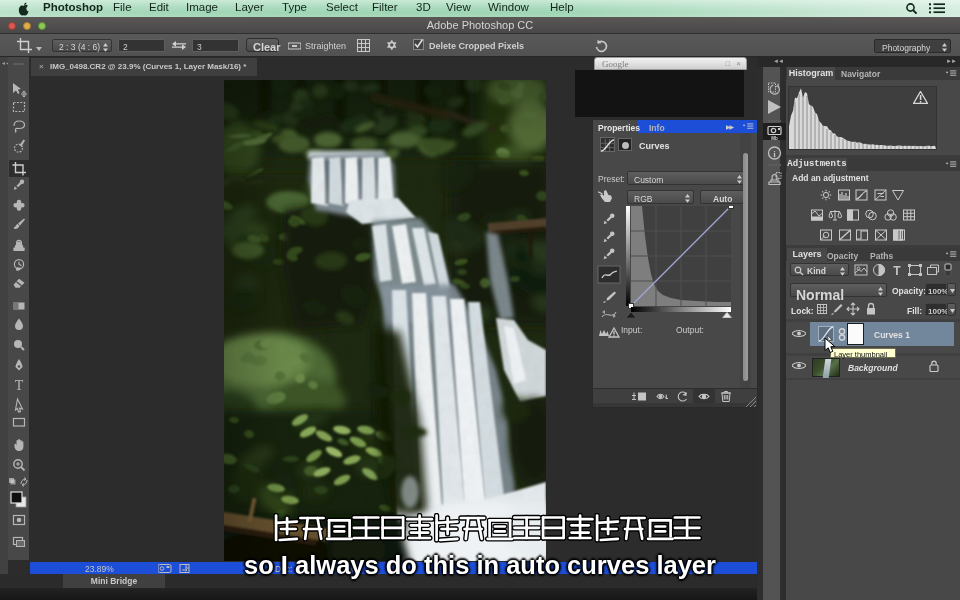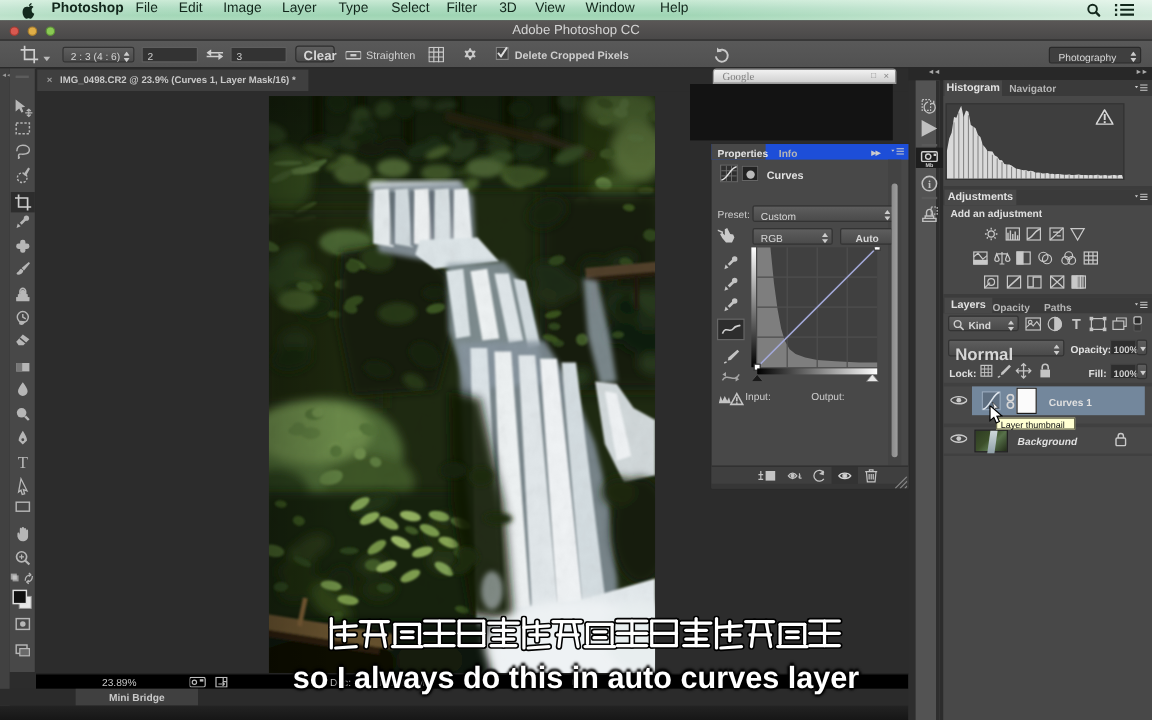--- a/index.html
+++ b/index.html
@@ -37,21 +37,21 @@
 #tools { left:8px; top:57px; width:22px; height:503px; background:#484848;
   border-right:1px solid #2b2b2b; }
 
 
 #tabbar { left:30px; top:57px; width:727px; height:19px; background:#2c2c2c; }
 #tab1 { position:absolute; left:1px; top:1px; width:226px; height:18px; white-space:nowrap; overflow:hidden;
   background:#3f3f3f; color:#c9c9c9; font-size:8px; font-weight:bold; }
 #canvas { left:30px; top:76px; width:727px; height:485px; background:#2c2c2c; }
 
 
-#status { left:30px; top:561px; width:727px; height:13px; background:#000000;
+#status { left:30px; top:561px; width:727px; height:13px; background:#1d4ed8;
   border-top:1px solid #2b2b2b; color:#c6c6c6; font-size:8.5px; }
 #mbrow { left:0px; top:574px; width:757px; height:14px; background:#2b2b2b; }
 #mbtab { position:absolute; left:63px; top:0px; width:102px; height:14px;
   background:#404040; color:#c9c9c9; font-size:8.5px; font-weight:bold;
   text-align:center; line-height:14px; }
 #bstrip { left:0px; top:588px; width:757px; height:12px;
   background:linear-gradient(180deg,#232323,#161616); }
 
 
 #rtopbar { left:757px; top:56px; width:203px; height:11px; background:#282828;
@@ -863,21 +863,21 @@
         </svg>
       <svg style="position:absolute;right:8px;top:4px" width="15" height="13" viewBox="0 0 15 13">
         <path d="M7.5 0.5 L14.5 12.5 L0.5 12.5 Z" fill="none" stroke="#d8d8d8" stroke-width="1.3"></path>
         <rect x="6.8" y="4" width="1.6" height="5" fill="#d8d8d8"></rect>
           <rect x="6.8" y="10" width="1.6" height="1.6" fill="#d8d8d8"></rect>
       </svg>
     </div>
 
     <div style="position:absolute;left:0;top:88px;width:174px;height:3px;background:#3c3c3c;"></div>
     <div class="ptabbar" style="left:0;top:91px;"></div>
-    <div class="ptab" style="left:1px;top:91px;width:60px;line-height:13px;">Adjustments</div>
+    <div class="ptab" style="left:1px;top:91px;width:60px;line-height:13px;font-family:Liberation Mono, monospace;">Adjustments</div>
     <svg class="pmenu" style="top:94px" width="12" height="8" viewBox="0 0 12 8">
       <path d="M0 2 L3 2 L1.5 4 Z" fill="#ccc"></path>
       <g stroke="#ccc" stroke-width="1">
           <line x1="5" y1="1" x2="12" y2="1"></line>
           <line x1="5" y1="3.5" x2="12" y2="3.5"></line>
           <line x1="5" y1="6" x2="12" y2="6"></line>
         </g>
     </svg>
     <div class="wtext" style="position:absolute;left:6px;top:106px;">Add an adjustment</div>
     <svg style="position:absolute;left:0;top:117px" width="174" height="62" viewBox="0 0 174 62">

